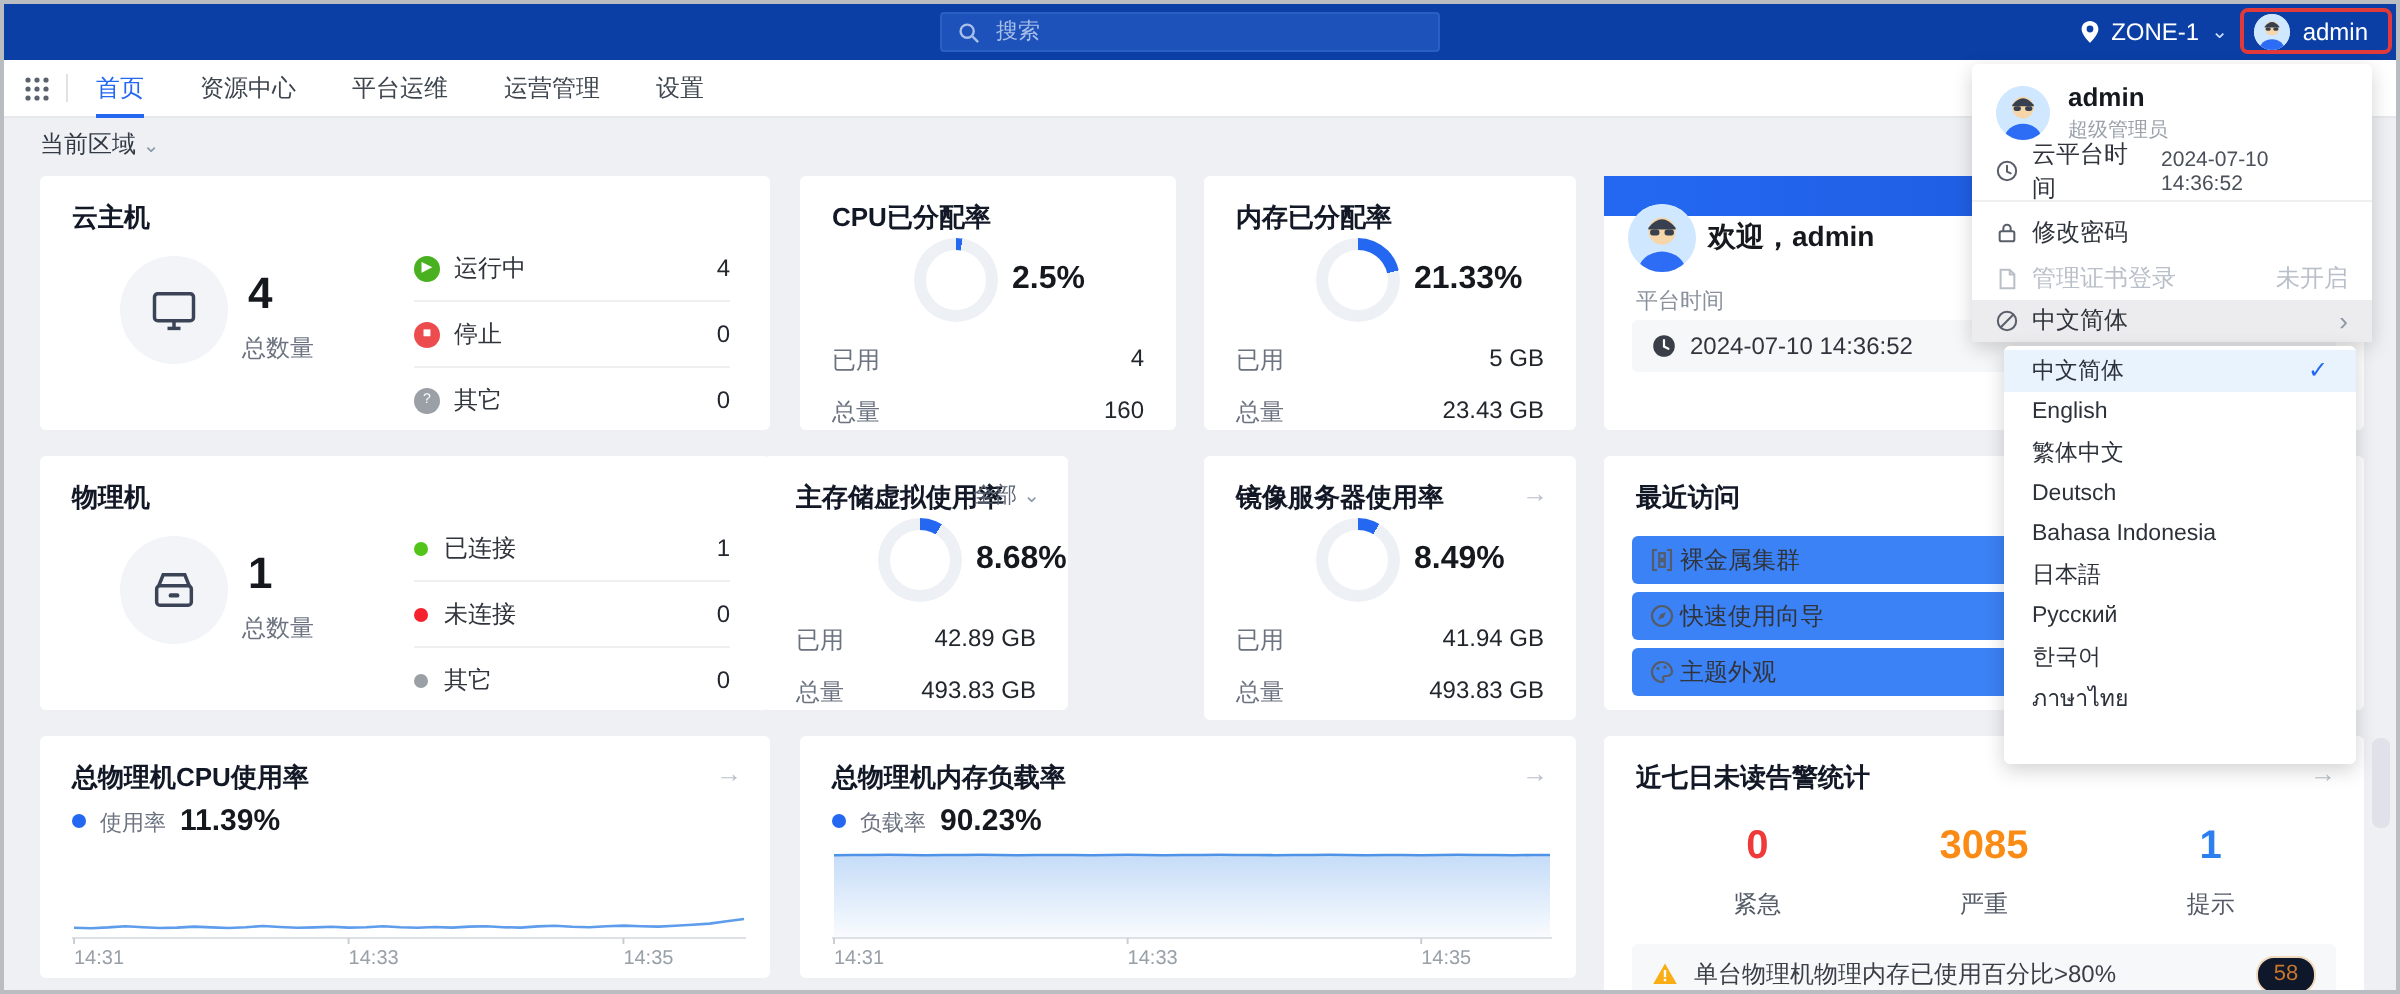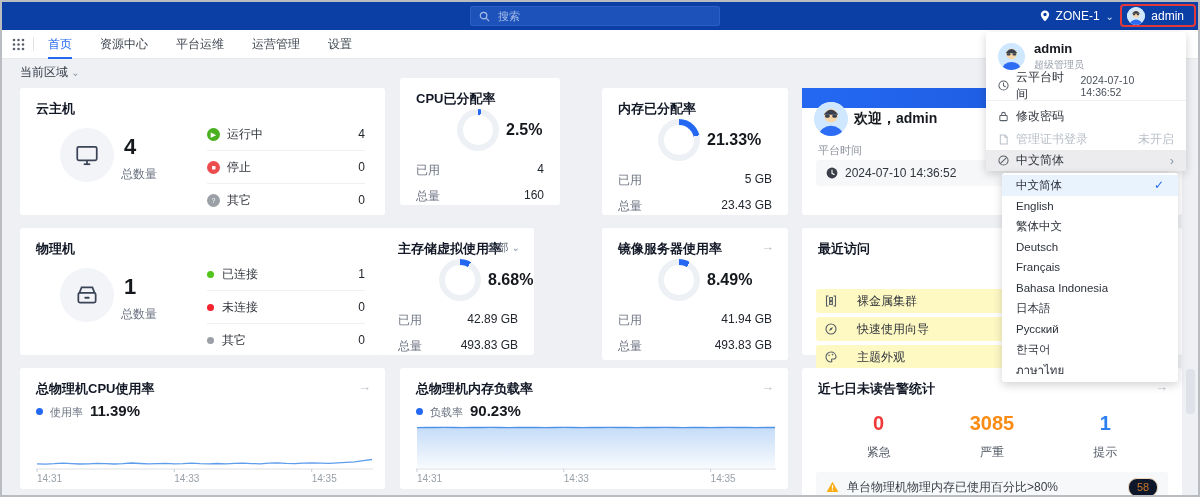--- a/index.html
+++ b/index.html
@@ -41,21 +41,21 @@
   .kv{display:flex;justify-content:space-between;font-size:12px;}
   .kv .k{color:#6b7280;}
   .kv .v{color:#22262d;}
   .filter{position:absolute;right:14px;top:12px;font-size:11px;color:#5a6472;cursor:pointer;}
   
   #banner{position:absolute;left:0;top:0;width:100%;height:20px;background:linear-gradient(90deg,#2468f2,#1b55d6);clip-path:polygon(0 0,100% 0,100% 36%,72% 36%,65% 100%,0 100%);}
   .greet{position:absolute;left:52px;top:22px;font-size:14px;font-weight:700;color:#15181d;}
   .timelabel{position:absolute;left:16px;top:55px;font-size:11px;color:#8a919c;}
   .timebox{position:absolute;left:14px;right:14px;top:72px;height:26px;background:#f6f7f9;border-radius:3px;display:flex;align-items:center;padding:0 10px;font-size:12px;color:#30343c;gap:7px;box-sizing:border-box;}
   
-  .recrow{position:absolute;left:14px;right:14px;height:24px;background:#fef9c3;border-radius:3px;display:flex;align-items:center;padding:0 9px;font-size:12px;color:#30343c;gap:20px;cursor:pointer;box-sizing:border-box;margin-top:21px;}
+  .recrow{position:absolute;left:14px;right:14px;height:24px;background:#3b82f6;border-radius:3px;display:flex;align-items:center;padding:0 9px;font-size:12px;color:#30343c;gap:3px;cursor:pointer;box-sizing:border-box;}
   
   .legend{position:absolute;left:16px;top:34px;display:flex;align-items:baseline;gap:7px;}
   .ldot{width:7px;height:7px;border-radius:50%;background:#2468f2;align-self:center;}
   .lname{font-size:11px;color:#6b7280;}
   .lval{font-size:15px;font-weight:700;color:#15181d;}
   .plot{position:absolute;left:16px;right:12px;top:52px;bottom:5px;}
   svg text{font-family:"Liberation Sans","DejaVu Sans",sans-serif;}
   
   .stats{position:absolute;left:20px;right:20px;top:44px;display:flex;}
   .stat{flex:1;text-align:center;}
@@ -179,21 +179,21 @@
       <div class="srow">
         <span class="badge" style="background: rgb(154, 160, 166);">
             <i>?</i>
           </span>
         <span>其它</span>
         <span class="sv">0</span>
       </div>
     </div>
   </div>
 
-  <div class="card" style="left:398px;top:76px;width:160px;height:127px;">
+  <div class="card" style="left:398px;top:86px;width:188px;height:127px;">
     <div class="ctitle">CPU已分配率</div>
     <div class="donut" style="left: 57px; top: 31px; background: conic-gradient(rgb(36, 104, 242) 2.5%, rgb(237, 240, 244) 0deg);">
         <i class="hole"></i>
       </div>
     <div class="pctv" style="left:106px;top:43px;">2.5%</div>
     <div class="kvwrap">
       <div class="kv">
           <span class="k">已用</span>
           <span class="v">4</span>
         </div>
@@ -495,23 +495,20 @@
     <div class="langitem">
         <span>English</span>
       </div>
     <div class="langitem">
         <span>繁体中文</span>
       </div>
     <div class="langitem">
         <span>Deutsch</span>
       </div>
     <div class="langitem">
-        <span>Français</span>
-      </div>
-    <div class="langitem">
         <span>Bahasa Indonesia</span>
       </div>
     <div class="langitem">
         <span>日本語</span>
       </div>
     <div class="langitem">
         <span>Русский</span>
       </div>
     <div class="langitem">
         <span>한국어</span>

